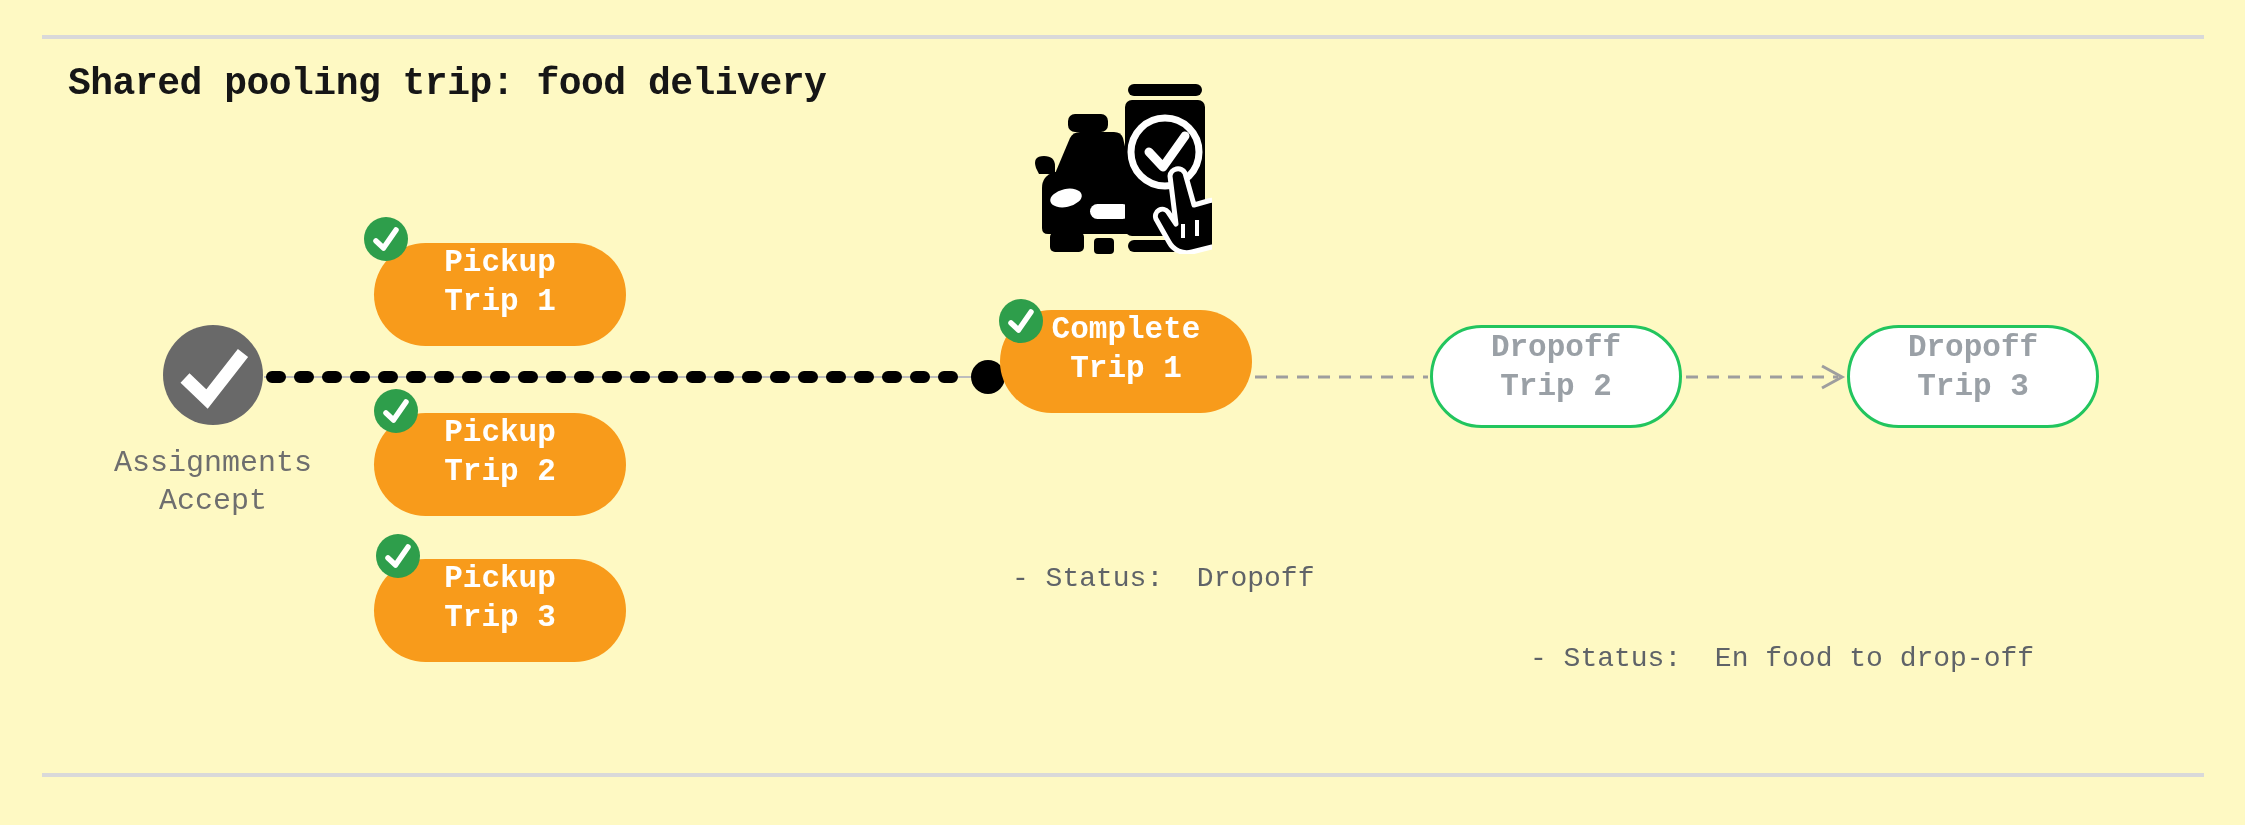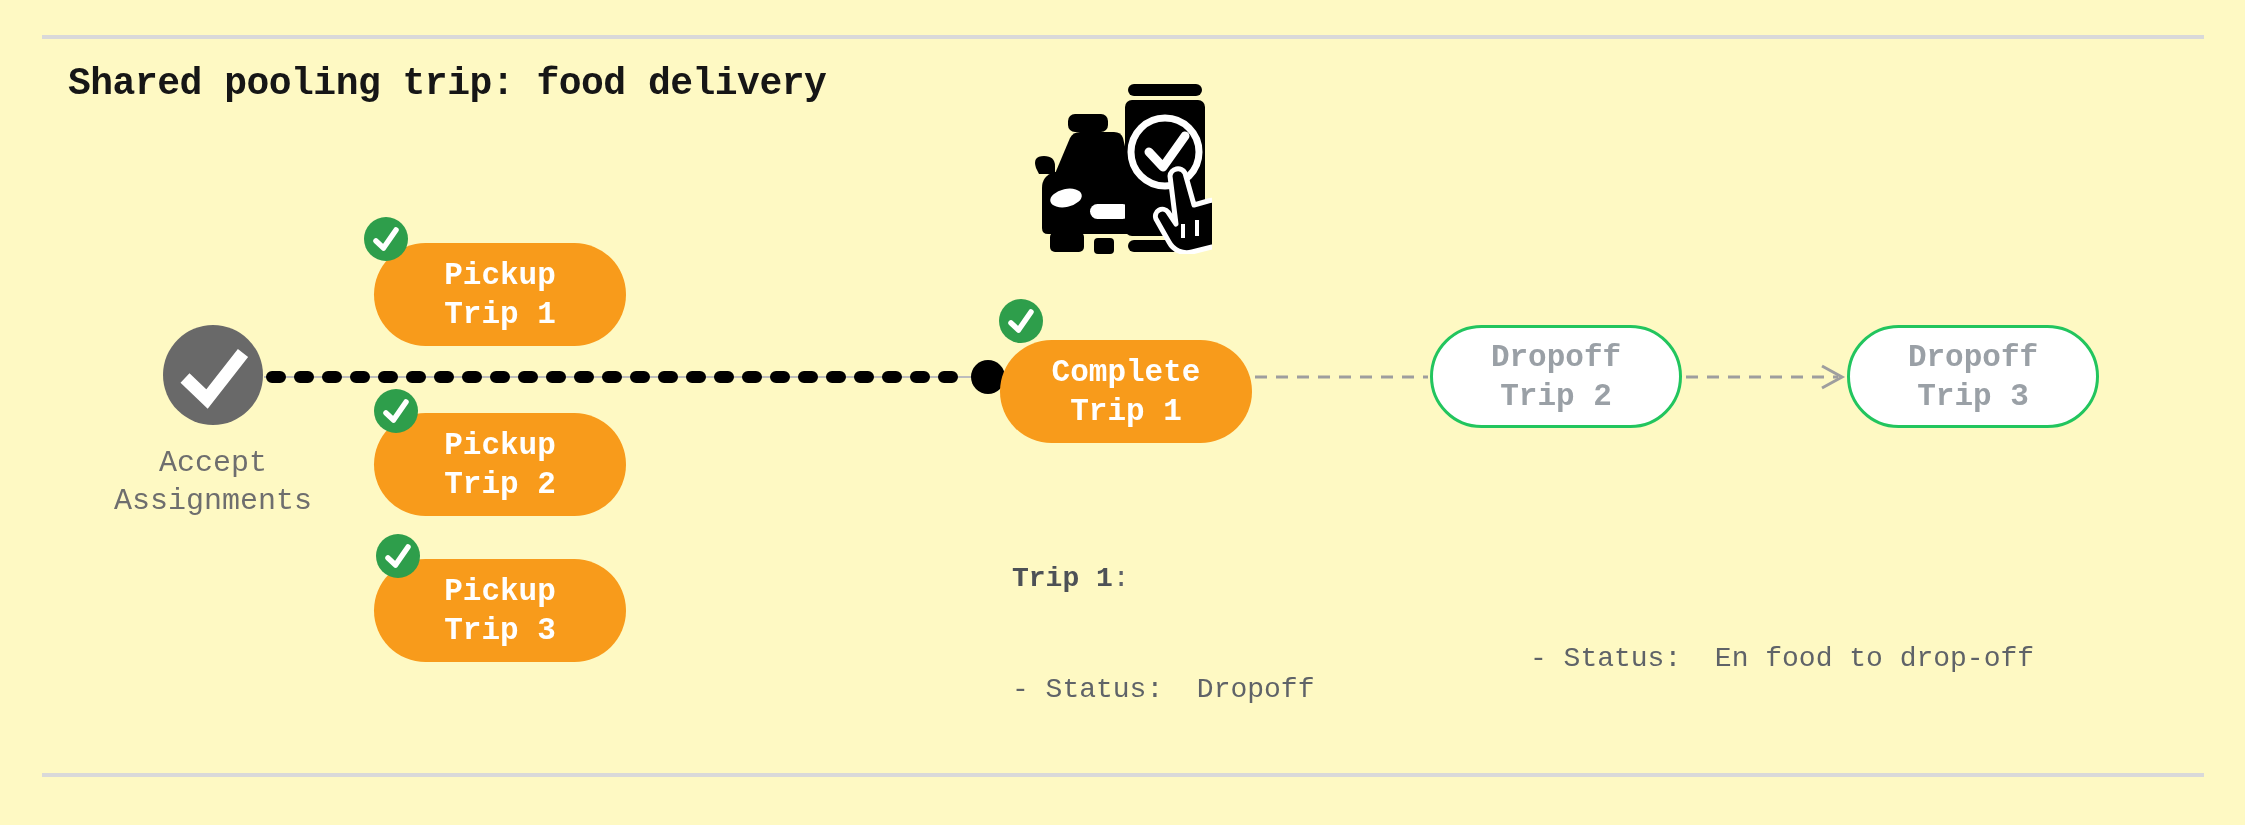--- a/index.html
+++ b/index.html
@@ -11,21 +11,21 @@
     overflow:hidden;
   }
   .rule{position:absolute;left:42px;width:2162px;height:4px;background:#d9d9d9;}
   #page-title{
     position:absolute;left:68px;top:62px;
     font-size:38px;font-weight:700;color:#161616;letter-spacing:-0.5px;
   }
   .conn-svg{position:absolute;left:0;top:0;width:2245px;height:825px;}
   .pill{
     position:absolute;width:252px;height:103px;border-radius:54px;
-    display:flex;flex-direction:column;align-items:center;justify-content:center;
+    display:flex;flex-direction:column;align-items:center;
     font-size:31px;font-weight:700;line-height:39px;text-align:center;
     box-sizing:border-box;
   }
   .pill.orange{background:#F89B1B;color:#ffffff;}
   .pill.ghost{background:#ffffff;border:3px solid #22c55e;color:#9AA0A6;}
   .badge{position:absolute;width:44px;height:44px;}
   #accept-circle{position:absolute;left:163px;top:325px;width:100px;height:100px;}
   #accept-label{
     position:absolute;left:63px;top:444px;width:300px;
     text-align:center;font-size:30px;line-height:38px;color:#6e6e6e;
@@ -63,38 +63,38 @@
     <line x1="1255" y1="377" x2="1428" y2="377" stroke="#9e9e9e" stroke-width="3" stroke-dasharray="12 9"></line>
     <line x1="1686" y1="377" x2="1838" y2="377" stroke="#9e9e9e" stroke-width="3" stroke-dasharray="12 9"></line>
     <polyline points="1822,366 1842,377 1822,388" fill="none" stroke="#9e9e9e" stroke-width="3"></polyline>
   </svg>
 
   <svg id="accept-circle" viewBox="0 0 100 100">
     <circle cx="50" cy="50" r="50" fill="#696969"></circle>
     <polyline points="22,53 44,74 80,28" fill="none" stroke="#ffffff" stroke-width="13"></polyline>
   </svg>
   <div id="accept-label">
+    <div>Assignments</div>
     <div>Accept</div>
-    <div>Assignments</div>
   </div>
 
   <div class="pill orange" style="left:374px;top:243px">
     <span>Pickup</span>
     <span>Trip 1</span>
   </div>
   <div class="pill orange" style="left:374px;top:413px">
     <span>Pickup</span>
     <span>Trip 2</span>
   </div>
   <div class="pill orange" style="left:374px;top:559px">
     <span>Pickup</span>
     <span>Trip 3</span>
   </div>
 
-  <div class="pill orange" style="left:1000px;top:340px">
+  <div class="pill orange" style="left:1000px;top:310px">
     <span>Complete</span>
     <span>Trip 1</span>
   </div>
 
   <div class="pill ghost" style="left:1430px;top:325px">
     <span>Dropoff</span>
     <span>Trip 2</span>
   </div>
   <div class="pill ghost" style="left:1847px;top:325px">
     <span>Dropoff</span>
@@ -135,21 +135,20 @@
     <circle cx="133" cy="76" r="34" fill="none" stroke="#ffffff" stroke-width="7"></circle>
     <path d="M117,76 L131,91 L153,60" fill="none" stroke="#ffffff" stroke-width="9" stroke-linecap="round" stroke-linejoin="round"></path>
     <path d="M138,100 a8,8 0 0 1 15,-3 l9,32 l14,-4 a14,14 0 0 1 18,13 l1,12 a20,20 0 0 1 -15,21 l-20,5 a20,20 0 0 1 -23,-10 l-13,-23 a7,7 0 0 1 12,-7 l8,12 Z" fill="#000000" stroke="#ffffff" stroke-width="5" stroke-linejoin="round"></path>
     <path d="M151,148 v14 M165,144 v16" stroke="#ffffff" stroke-width="4" fill="none"></path>
   </svg>
 
   <div class="vehicle-text">
   </div>
 
   <div class="status-block" style="left:1012px;top:486px">
-    <div class="s-head"><b>Trip 1</b><span>:</span></div>
     <div>- Status:  Dropoff</div>
     
     
     
   </div>
 
   <div class="status-block" style="left:1530px;top:566px">
     <div>- Status:  En food to drop-off</div>
     
   </div>

